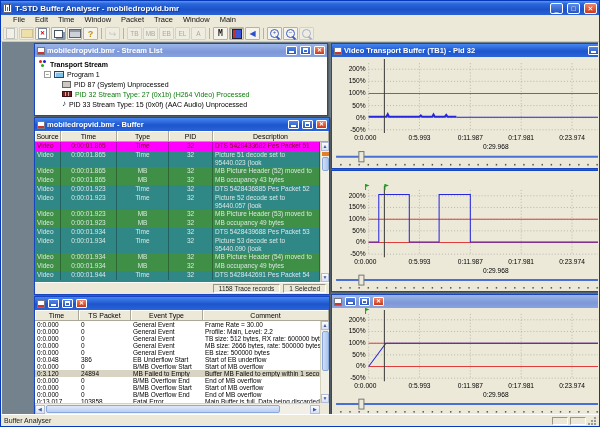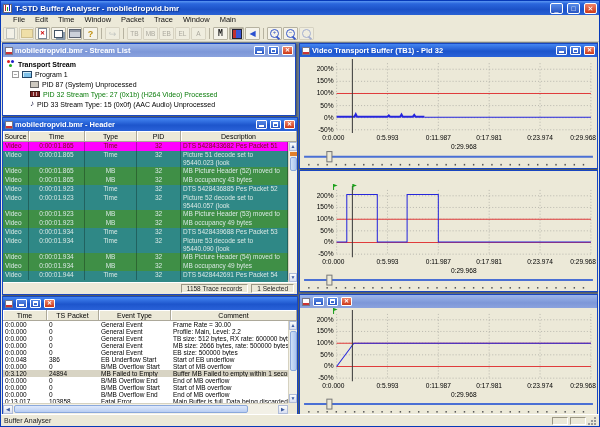--- a/index.html
+++ b/index.html
@@ -39,21 +39,21 @@
   .ic-audio-buffer::before{content:"\25C0";color:#2a50d0;font-size:8px;}
   .ic-zoom-in::before,.ic-zoom-out::before,.ic-zoom-reset::before{width:7px;height:7px;border:1px solid #3858c8;border-radius:50%;
      color:#3858c8;font-size:6px;line-height:5px;text-align:center;}
   .ic-zoom-in::before{content:"+";}
   .ic-zoom-out::before{content:"\2212";}
   .ic-zoom-reset::before{content:"";}
   .ic-zoom-in::after,.ic-zoom-out::after,.ic-zoom-reset::after{content:"";position:absolute;width:4px;height:2px;background:#3858c8;
      left:8px;top:9px;transform:rotate(45deg);}
   
   .mdi{position:absolute;top:41px;left:1px;right:1px;bottom:12px;background:#74828e;overflow:hidden;}
-  .win{position:absolute;border:1px solid #1846c0;background:#ece9d8;box-shadow:1px 1px 2px rgba(0,0,0,.4);}
+  .win{position:absolute;border:1px solid #1846c0;background:#ece9d8;box-shadow:1px 1px 2px rgba(0,0,0,.4);margin-left:32px;}
   .wtitle{height:13px;display:flex;align-items:center;gap:2px;padding:0 2px;color:#fff;font-size:7.5px;font-weight:bold;
     background:linear-gradient(180deg,#4486f2 0%,#1d55cc 55%,#2a62d8 100%);}
   .win.inactive .wtitle{background:linear-gradient(180deg,#9cb6ea 0%,#7d97d8 60%,#8aa2de 100%);}
   .wtitle .label{flex:1;white-space:nowrap;overflow:hidden;}
   .wicon{width:8px;height:8px;background:#fff;border:1px solid #778;box-shadow:inset 0 -2px 0 #c33;flex:0 0 auto;}
   .wbtn{position:relative;width:11px;height:9px;border:1px solid #fff;border-radius:1px;margin-left:1px;flex:0 0 auto;
     background:linear-gradient(#5588e6,#2a55c0);color:#fff;font-size:6px;line-height:7px;text-align:center;}
   .wbtn.close{background:linear-gradient(#f08468,#cc3818);}
   .wbtn.min::before{content:"";position:absolute;left:2px;right:2px;bottom:1px;height:2px;background:#fff;}
   .wbtn.max::before{content:"";position:absolute;left:2px;right:2px;top:1px;bottom:1px;border:1px solid #fff;border-top-width:2px;}
@@ -202,21 +202,21 @@
                 <span>PID 33 Stream Type: 15 (0x0f) (AAC Audio) Unprocessed</span>
               </div>
             </div>
         </div>
       </div>
     </div>
 
     <div class="win" style="left:0;top:75px;width:296px;height:178px;">
       <div class="wtitle">
         <span class="wicon"></span>
-        <span class="label">mobiledropvid.bmr - Header</span>
+        <span class="label">mobiledropvid.bmr - Buffer</span>
         <span class="wbtn min"></span>
           <span class="wbtn max"></span>
           <span class="wbtn close">✕</span>
       </div>
       <div class="wbody">
         <div class="grid-head" id="trace-head">
             <div class="th c1">Source</div>
             <div class="th c2">Time</div>
             <div class="th c3">Type</div>
             <div class="th c4">PID</div>

